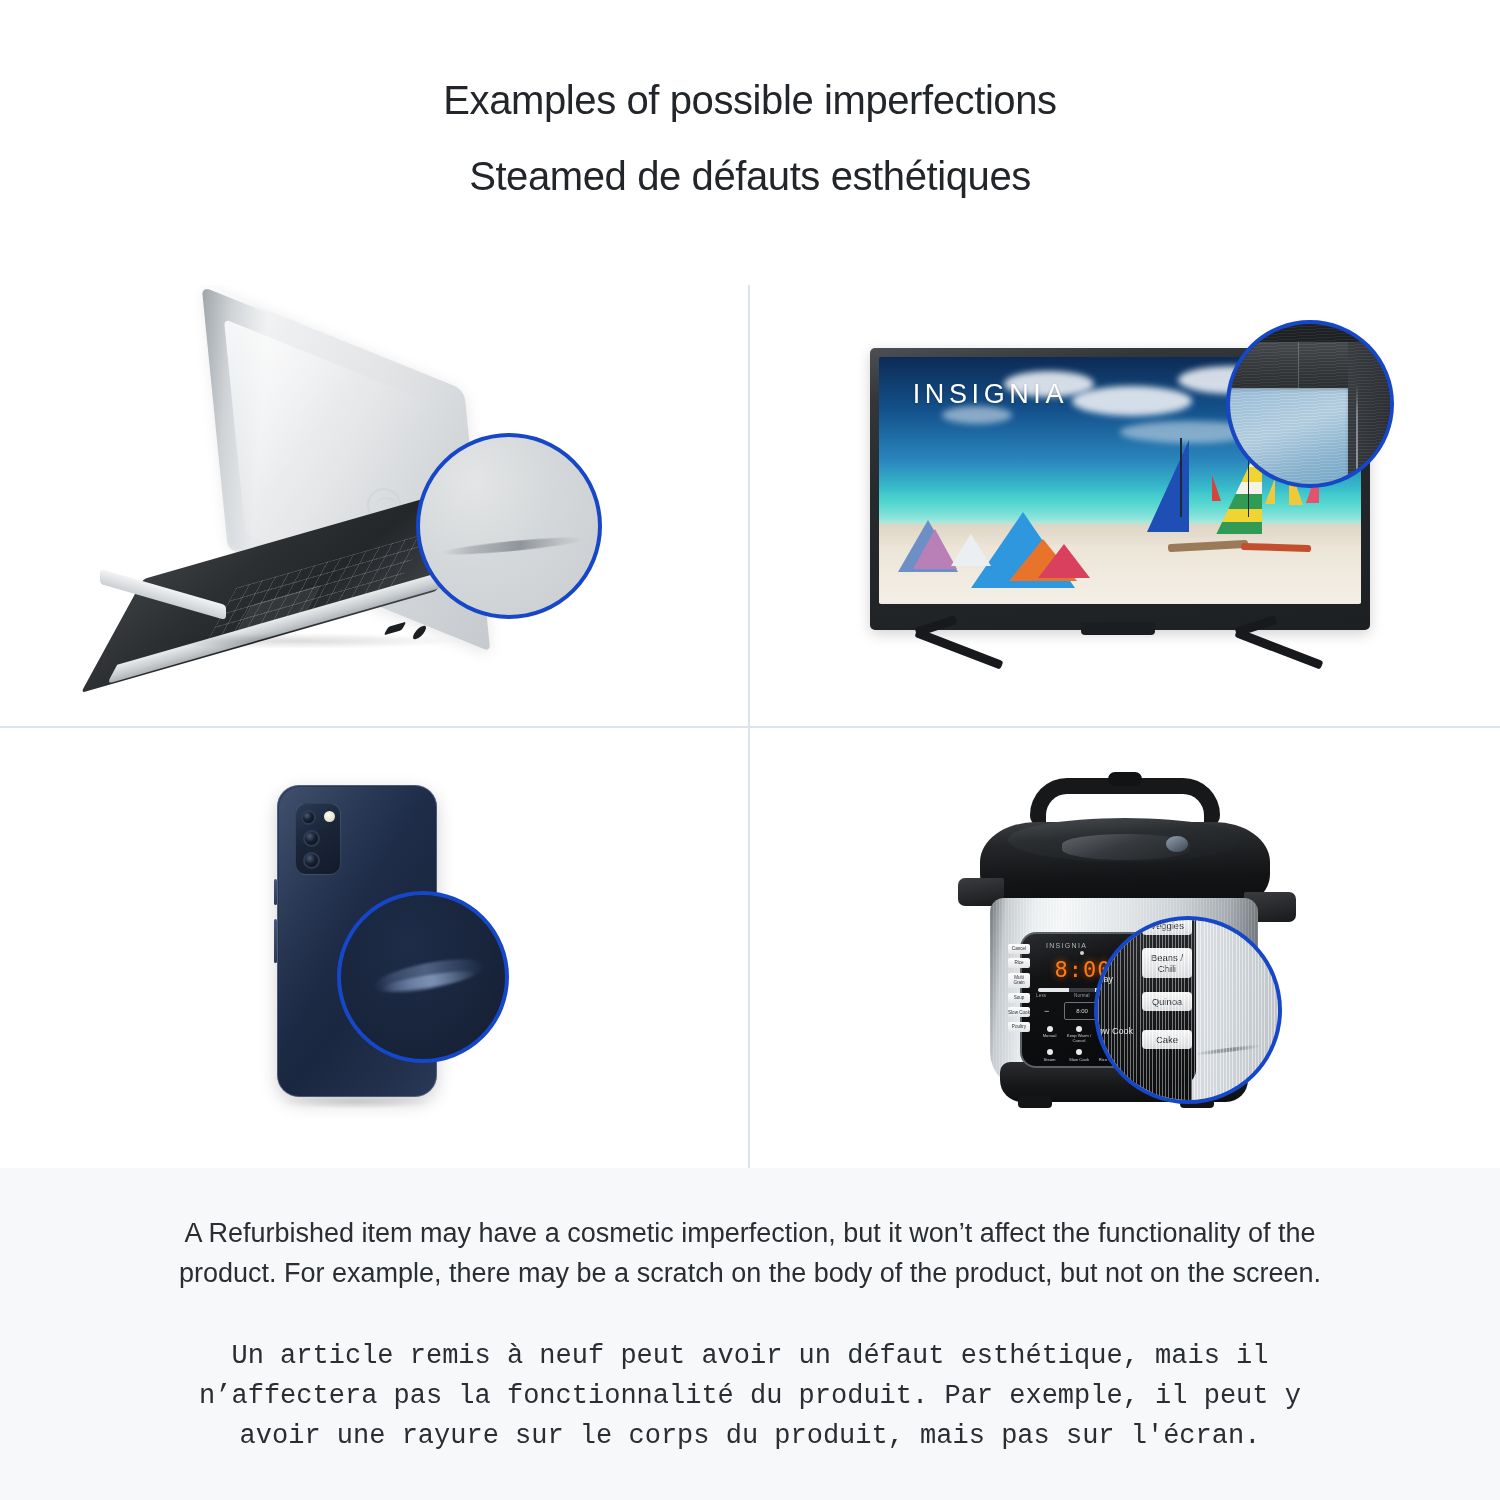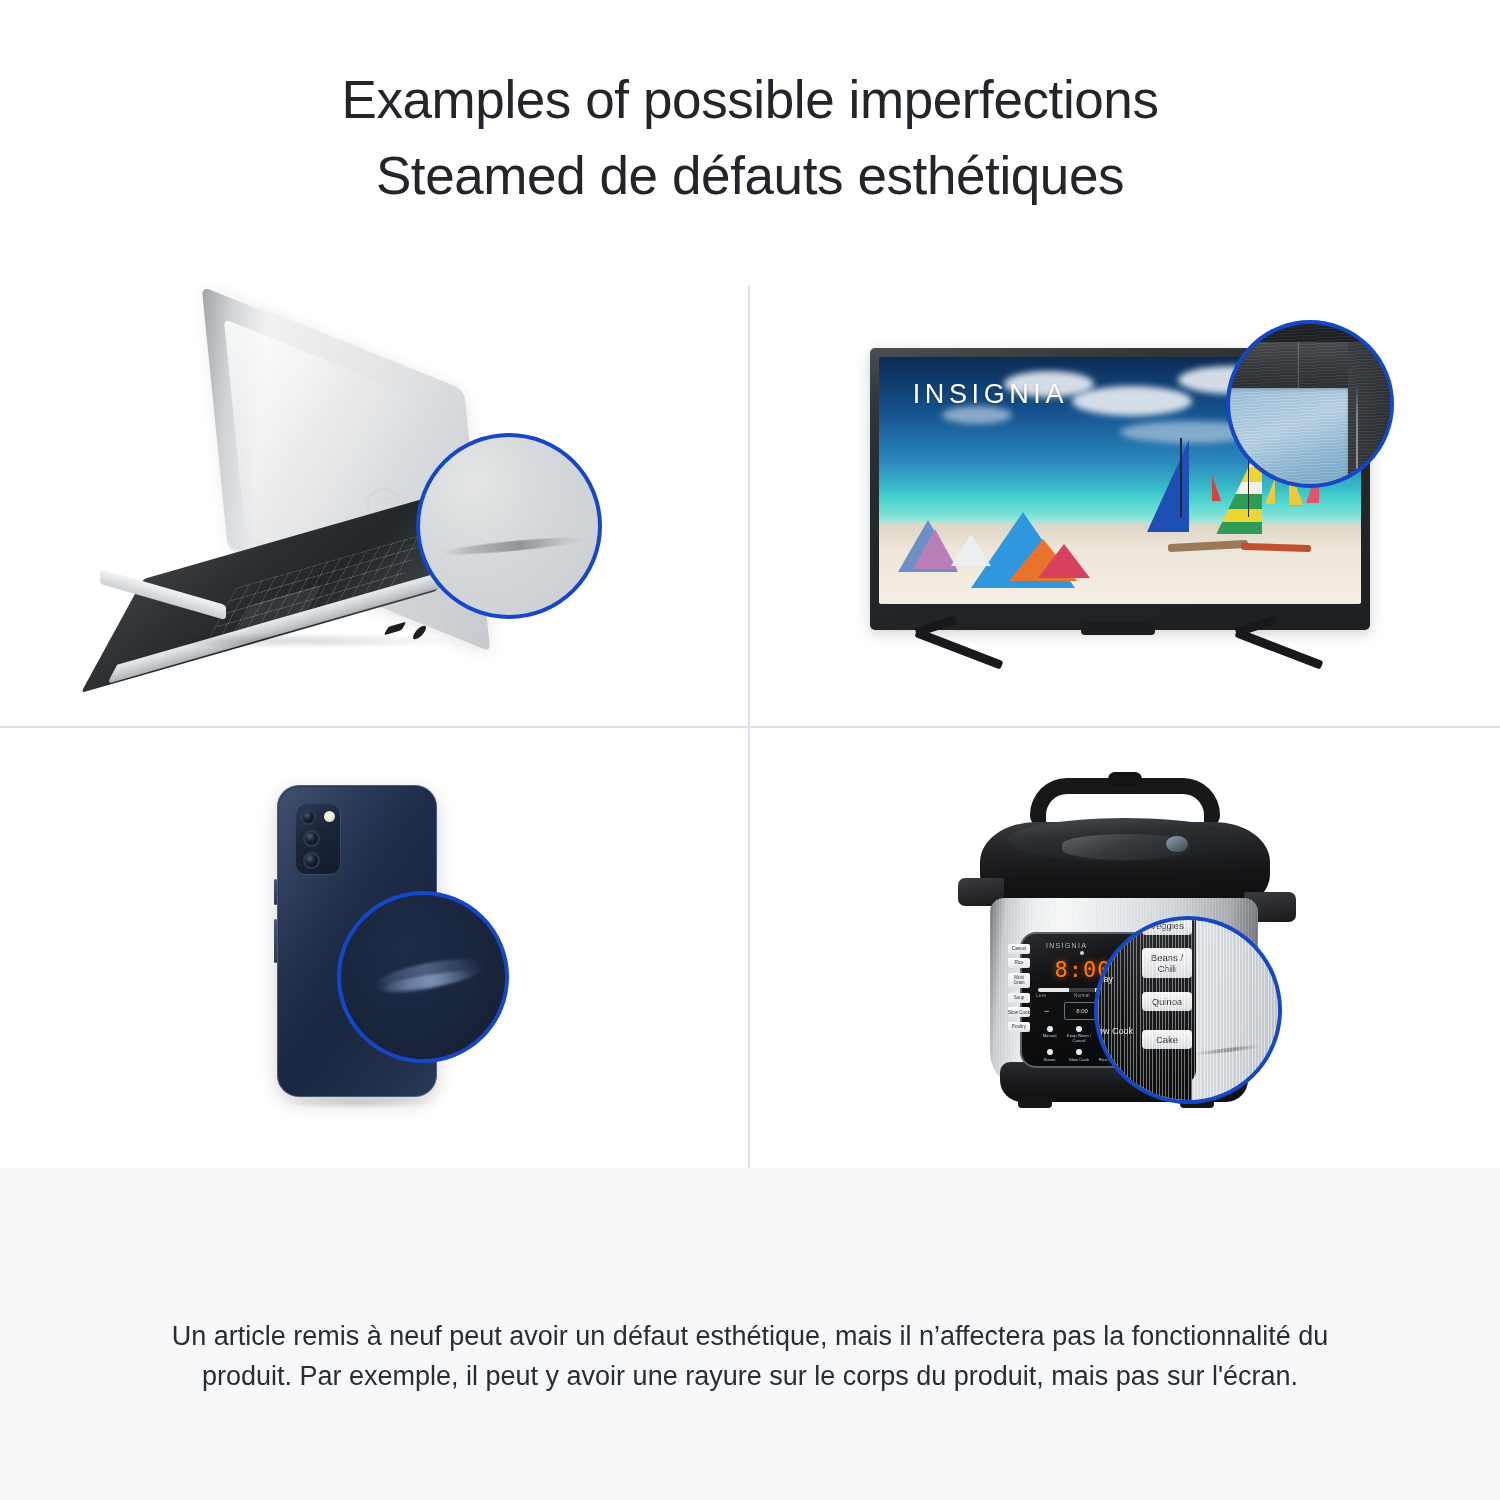--- a/index.html
+++ b/index.html
@@ -11,21 +11,21 @@
     overflow:hidden;
   }
   .page { position:relative; width:1500px; height:1500px; background:#ffffff; }
 
   
   .title-block {
     position:absolute; top:62px; left:0; width:1500px;
     text-align:center;
   }
   .title-line {
-    font-size:53px;
+    font-size:40px;
     font-weight:400;
     line-height:76px;
     letter-spacing:-0.4px;
     color:#222529;
     white-space:nowrap;
   }
 
   
   .grid {
     position:absolute; top:285px; left:0;
@@ -474,21 +474,21 @@
     padding:0 150px;
   }
   .para {
     text-align:center;
     font-size:27px;
     line-height:40px;
     color:#2a2d31;
     max-width:1160px;
     font-weight:400;
   }
-  .para.p2 { margin-top:43px; }
+  .para.p2 { margin-top:43px;font-family:Liberation Mono, monospace; }
 </style>
 </head>
 <body>
 
 <div class="page">
 
   <div class="title-block">
     <div class="title-line">Examples of possible imperfections</div>
     <div class="title-line">Steamed de défauts esthétiques</div>
   </div>
@@ -665,16 +665,17 @@
           <div class="mk-btn" style="top:72px;">Quinoa</div>
           <div class="mk-btn" style="top:110px;">Cake</div>
           <div class="mk-scratch"></div>
           <div class="mk-grain"></div>
         </div>
       </div>
     </div>
   </div>
 
   <div class="bottom">
+    <div class="para p1">A Refurbished item may have a cosmetic imperfection, but it won’t affect the functionality of the product. For example, there may be a scratch on the body of the product, but not on the screen.</div>
     <div class="para p2">Un article remis à neuf peut avoir un défaut esthétique, mais il n’affectera pas la fonctionnalité du produit. Par exemple, il peut y avoir une rayure sur le corps du produit, mais pas sur l'écran.</div>
   </div>
 
 </div>
 
 </body></html>

